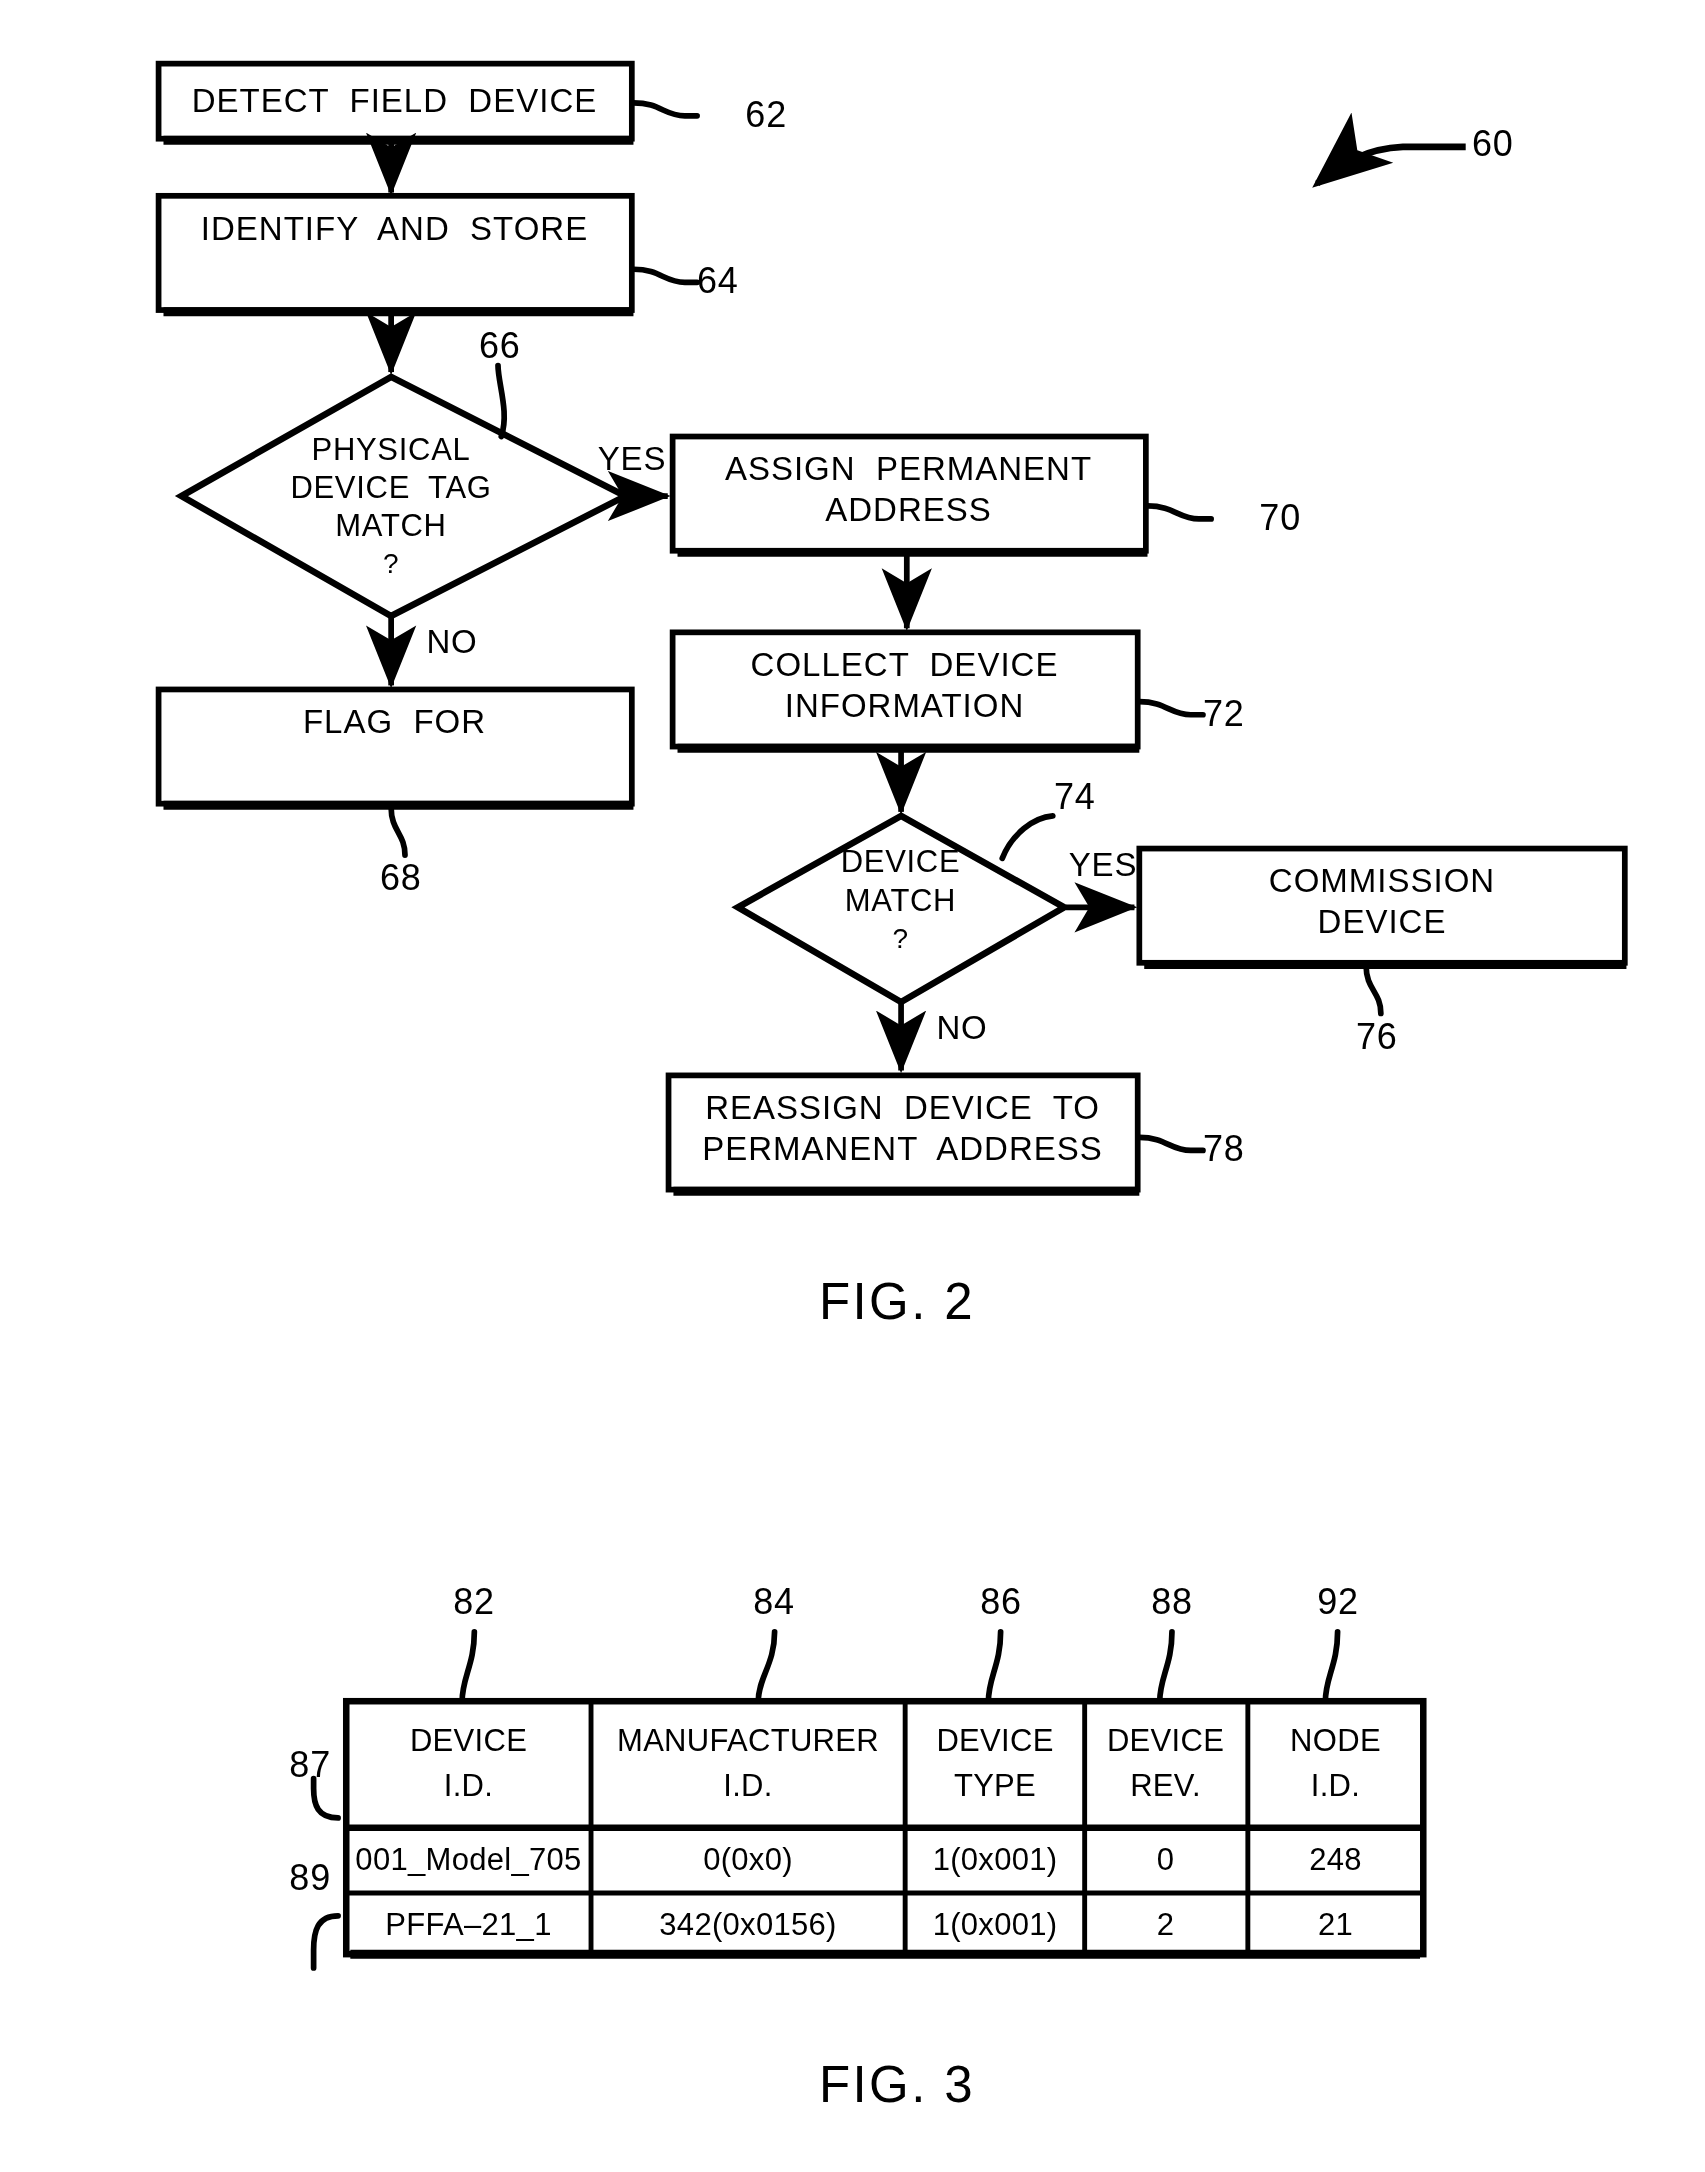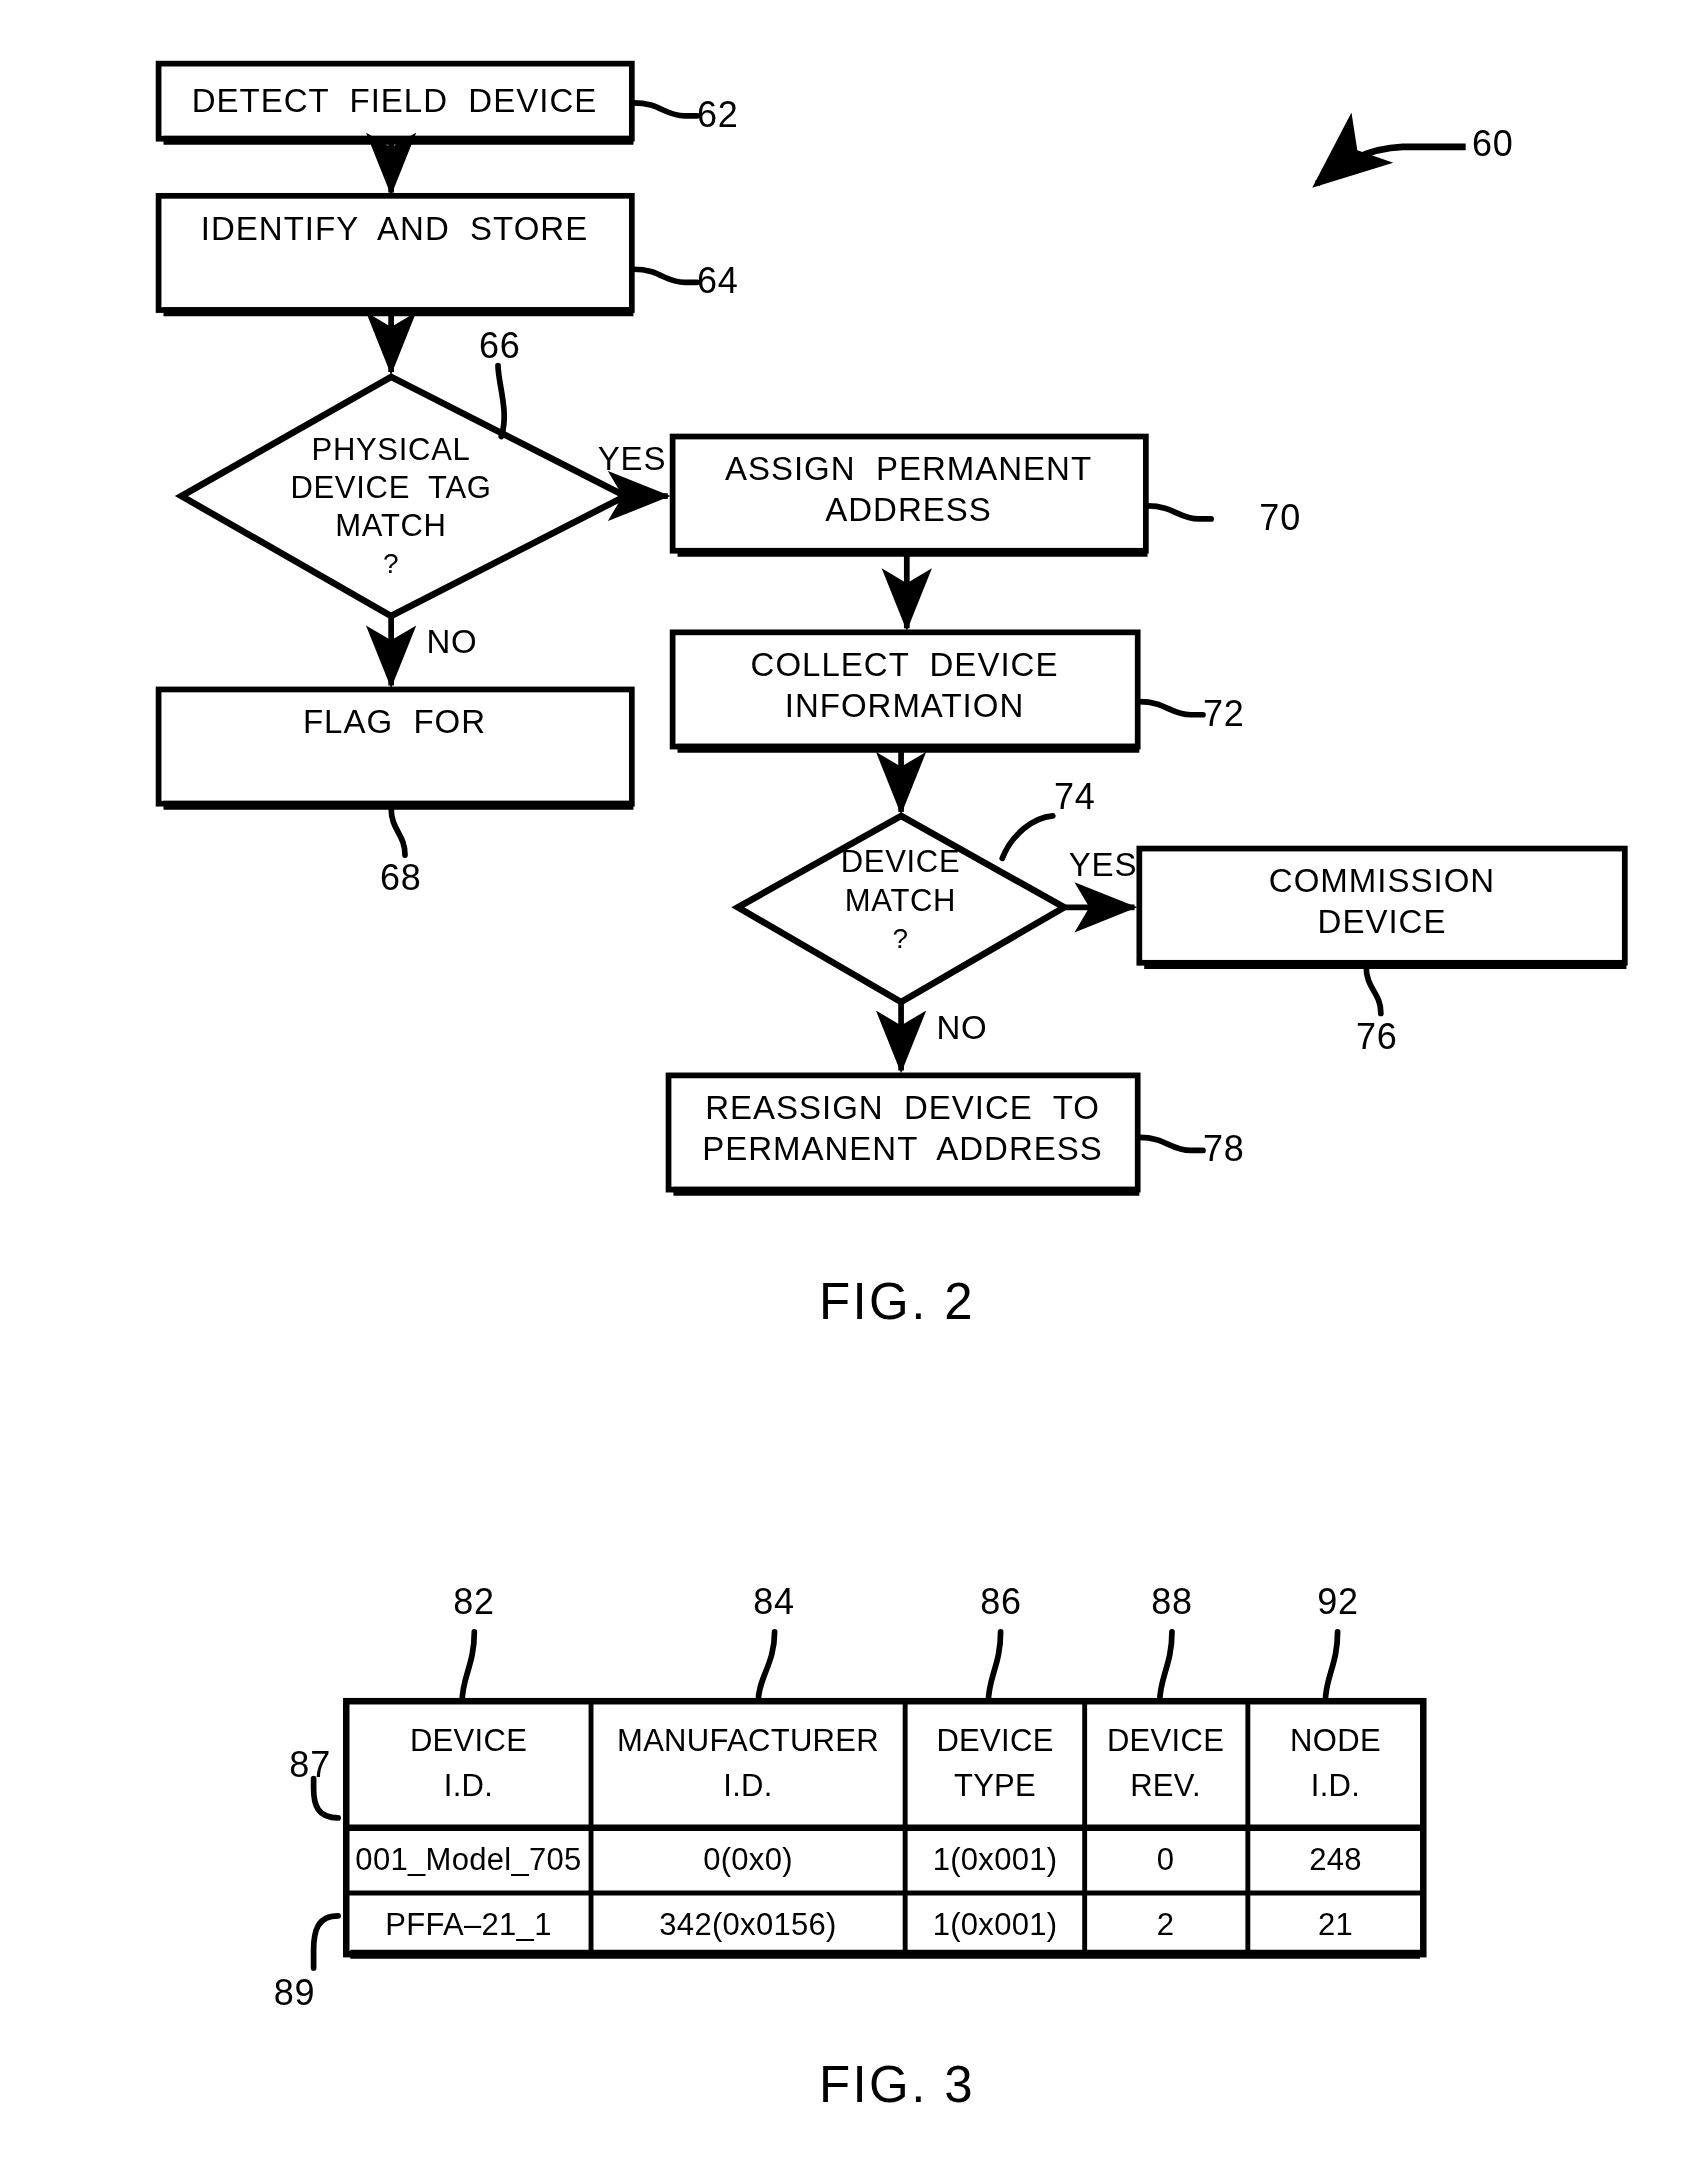--- a/index.html
+++ b/index.html
@@ -181,41 +181,41 @@
   <div class="txt box-label" style="left:1095px; top:904px; width:486px;">DEVICE</div>
 
   <div class="txt box-label" style="left:624px; top:1090px; width:469px;">REASSIGN  DEVICE  TO</div>
   <div class="txt box-label" style="left:624px; top:1131px; width:469px;">PERMANENT  ADDRESS</div>
 
   <div class="txt edge-label" style="left:539px; top:441px; width:98px;">YES</div>
   <div class="txt edge-label" style="left:359px; top:624px; width:98px;">NO</div>
   <div class="txt edge-label" style="left:1010px; top:847px; width:98px;">YES</div>
   <div class="txt edge-label" style="left:869px; top:1010px; width:98px;">NO</div>
 
-  <div class="txt ref-num" style="left:653px; top:95px; width:90px; text-align:left;">62</div>
+  <div class="txt ref-num" style="left:653px; top:95px; width:90px; text-align:right;">62</div>
   <div class="txt ref-num" style="left:653px; top:261px; width:90px; text-align:left;">64</div>
   <div class="txt ref-num" style="left:435px; top:326px; width:90px; text-align:left;">66</div>
   <div class="txt ref-num" style="left:336px; top:858px; width:90px; text-align:left;">68</div>
   <div class="txt ref-num" style="left:1167px; top:498px; width:90px; text-align:right;">70</div>
   <div class="txt ref-num" style="left:1159px; top:694px; width:90px; text-align:left;">72</div>
   <div class="txt ref-num" style="left:1010px; top:777px; width:90px; text-align:left;">74</div>
   <div class="txt ref-num" style="left:1312px; top:1017px; width:90px; text-align:left;">76</div>
   <div class="txt ref-num" style="left:1159px; top:1129px; width:90px; text-align:left;">78</div>
   <div class="txt ref-num" style="left:1428px; top:124px; width:106px; text-align:left;">60</div>
 
   <div class="txt fig-caption" style="left:649px; top:1273px; width:408px;">FIG. 2</div>
 
   <div class="txt ref-num" style="left:385px; top:1582px; width:90px;">82</div>
   <div class="txt ref-num" style="left:685px; top:1582px; width:90px;">84</div>
   <div class="txt ref-num" style="left:912px; top:1582px; width:90px;">86</div>
   <div class="txt ref-num" style="left:1083px; top:1582px; width:90px;">88</div>
   <div class="txt ref-num" style="left:1249px; top:1582px; width:90px;">92</div>
 
   <div class="txt ref-num" style="left:214px; top:1745px; width:73px; text-align:right;">87</div>
-  <div class="txt ref-num" style="left:214px; top:1973px; width:73px; ">89</div>
+  <div class="txt ref-num" style="left:214px; top:1858px; width:73px; text-align:right;">89</div>
 
   <div class="txt cell-text" style="left:302px; top:1724px; width:245px;">DEVICE</div>
   <div class="txt cell-text" style="left:302px; top:1769px; width:245px;">I.D.</div>
 
   <div class="txt cell-text" style="left:547px; top:1724px; width:314px;">MANUFACTURER</div>
   <div class="txt cell-text" style="left:547px; top:1769px; width:314px;">I.D.</div>
 
   <div class="txt cell-text" style="left:861px; top:1724px; width:180px;">DEVICE</div>
   <div class="txt cell-text" style="left:861px; top:1769px; width:180px;">TYPE</div>
 

